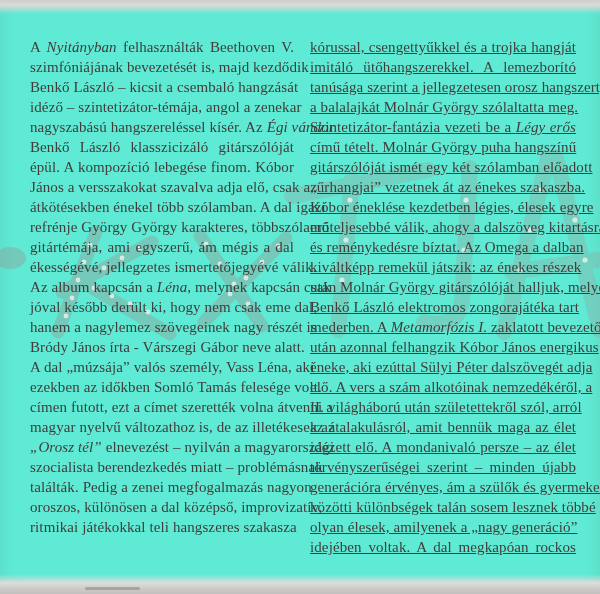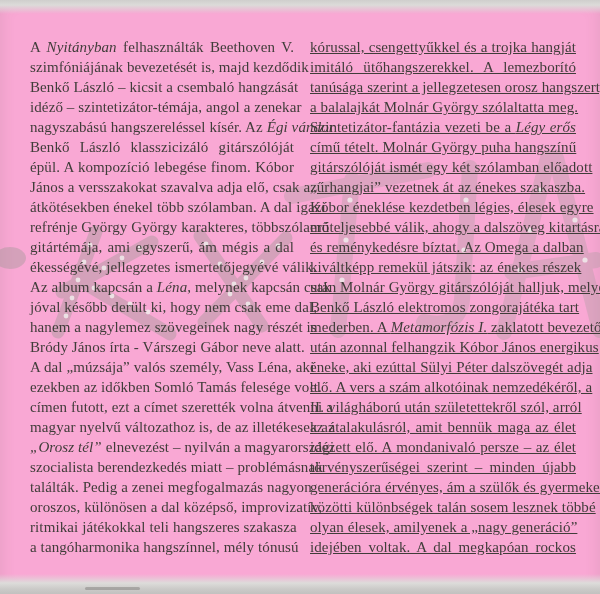--- a/index.html
+++ b/index.html
@@ -3,21 +3,21 @@
 <meta charset="utf-8">
 <style>
   html,body{margin:0;padding:0;}
   body{
     width:600px;height:594px;position:relative;overflow:hidden;
     background:#c9c8c6;
     font-family:"Liberation Serif","DejaVu Serif",serif;
   }
   .page{
     position:absolute;inset:0;
-    background:#f9a8d4;
+    background:#5eead4;
     box-shadow:inset 0 0 16px rgba(90,85,80,.14);
   }
   .edge-top{
     position:absolute;left:0;top:0;width:600px;height:14px;
     background:linear-gradient(180deg,#cfcecc 0,#dcdbd9 5px,rgba(242,241,239,0) 14px);
   }
   .edge-bottom{
     position:absolute;left:0;bottom:0;width:600px;height:20px;
     background:linear-gradient(180deg,rgba(242,241,239,0) 0,#dddcda 9px,#cbcac8 15px,#c2c1bf 20px);
   }
@@ -116,21 +116,20 @@
       <div class="tline"><span>Bródy János írta - Várszegi Gábor neve alatt.</span></div>
       <div class="tline"><span>A dal „múzsája” valós személy, Vass Léna, aki</span></div>
       <div class="tline"><span>ezekben az időkben Somló Tamás felesége volt.</span></div>
       <div class="tline"><span>címen futott, ezt a címet szerették volna átvenni a</span></div>
       <div class="tline"><span>magyar nyelvű változathoz is, de az illetékesek az</span></div>
       <div class="tline"><span class="it">„Orosz tél”</span><span> elnevezést – nyilván a magyarországi</span></div>
       <div class="tline"><span>szocialista berendezkedés miatt – problémásnak</span></div>
       <div class="tline"><span>találták. Pedig a zenei megfogalmazás nagyon</span></div>
       <div class="tline"><span>oroszos, különösen a dal középső, improvizatív,</span></div>
       <div class="tline"><span>ritmikai játékokkal teli hangszeres szakasza</span></div>
-      <div class="tline"><span>a tangóharmonika hangszínnel, mély tónusú</span></div>
     </div>
   <div class="col col-right">
       <div class="tline"><span>kórussal, csengettyűkkel és a trojka hangját</span></div>
       <div class="tline"><span>imitáló ütőhangszerekkel. A lemezborító</span></div>
       <div class="tline"><span>tanúsága szerint a jellegzetesen orosz hangszert,</span></div>
       <div class="tline"><span>a balalajkát Molnár György szólaltatta meg.</span></div>
       <div class="tline"><span>Szintetizátor-fantázia vezeti be a </span><span class="it">Légy erős</span></div>
       <div class="tline"><span>című tételt. Molnár György puha hangszínű</span></div>
       <div class="tline"><span>gitárszólóját ismét egy két szólamban előadott</span></div>
       <div class="tline"><span>„űrhangjai” vezetnek át az énekes szakaszba.</span></div>

